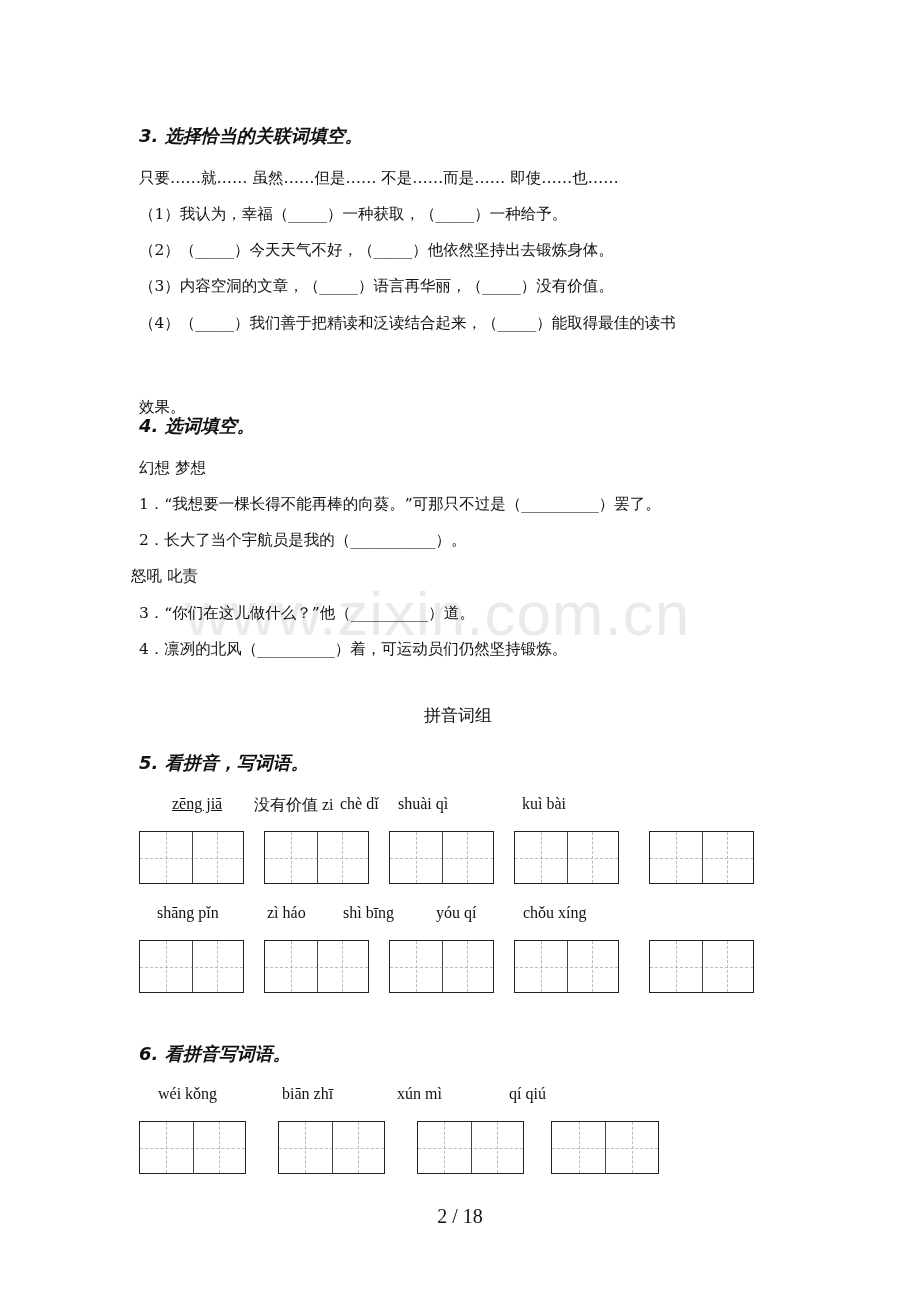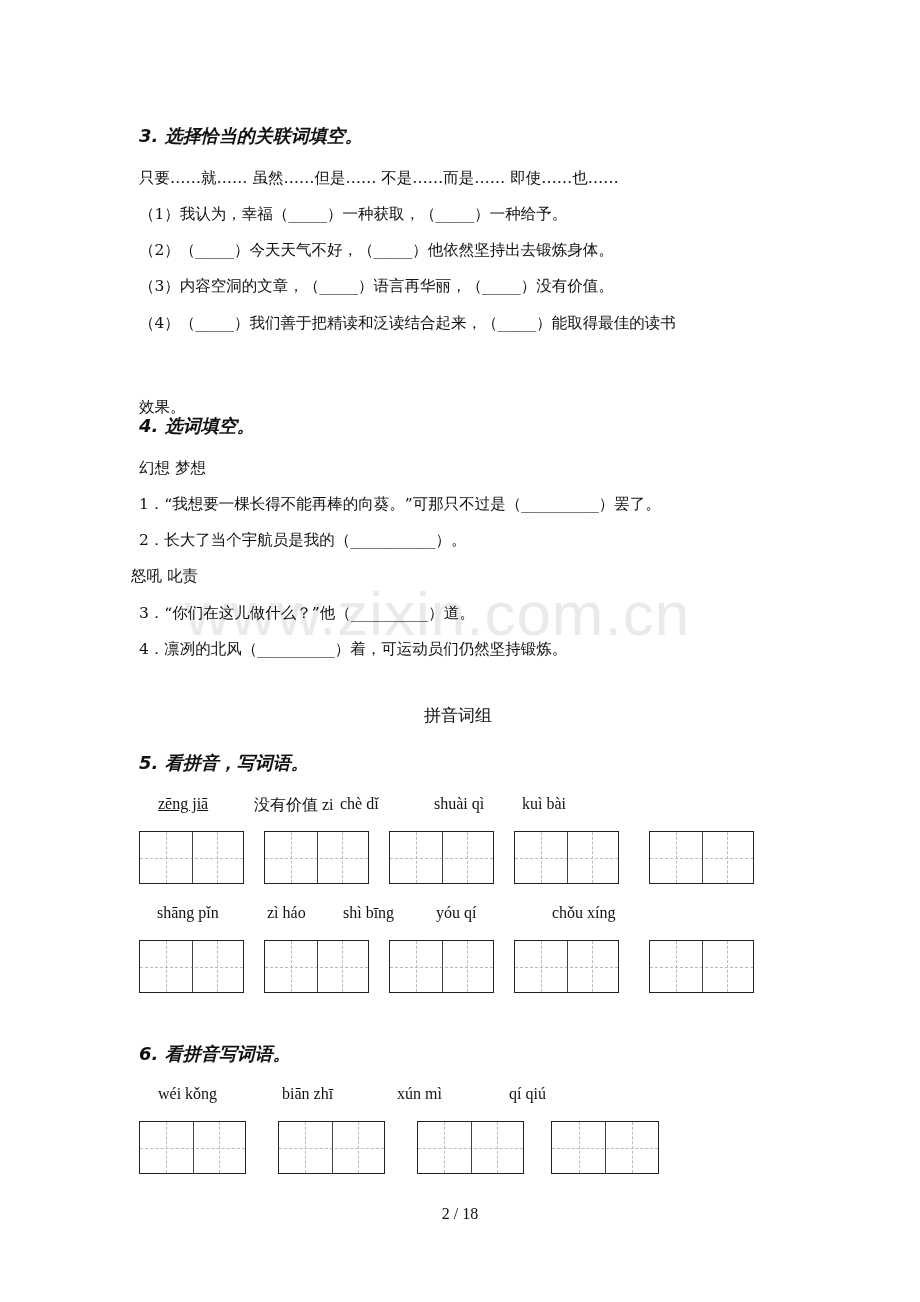--- a/index.html
+++ b/index.html
@@ -10,21 +10,21 @@
   .t { font-size:15.5px; }
   .py { font-family:"Liberation Serif","DejaVu Serif",serif; font-size:16px; }
   .center-title { font-family:"DejaVu Sans","Liberation Sans",sans-serif; font-size:17px; }
   .box { position:absolute; width:105px; height:53px; border:1.5px solid #222; box-sizing:border-box; background:#fff; }
   .box .mid { position:absolute; left:50%; top:0; bottom:0; border-left:1.5px solid #444; }
   .box .hd { position:absolute; left:0; right:0; top:50%; border-top:1px dashed #bbb; }
   .box .vd1 { position:absolute; left:25%; top:0; bottom:0; border-left:1px dashed #bbb; }
   .box .vd2 { position:absolute; left:75%; top:0; bottom:0; border-left:1px dashed #bbb; }
   .watermark { position:absolute; left:185px; top:578px; font-family:"Liberation Sans","DejaVu Sans",sans-serif;
                font-size:62px; color:rgba(180,180,180,0.28); letter-spacing:1px; pointer-events:none; }
-  .footer { font-family:"Liberation Serif",serif; font-size:16px; }
+  .footer { font-family:"Liberation Serif",serif; font-size:20px; }
 </style>
 </head>
 <body>
 
 <div class="watermark">www.zixin.com.cn</div>
 
 <div class="abs h" style="left:139px;top:124px;">3.  选择恰当的关联词填空。</div>
 <div class="abs t" style="left:139px;top:168px;">只要……就……    虽然……但是……    不是……而是……    即使……也……</div>
 <div class="abs t" style="left:139px;top:204px;">（1）我认为，幸福（_____）一种获取，（_____）一种给予。</div>
 <div class="abs t" style="left:139px;top:240px;">（2）（_____）今天天气不好，（_____）他依然坚持出去锻炼身体。</div>
@@ -37,24 +37,24 @@
 <div class="abs t" style="left:139px;top:494px;">1．“我想要一棵长得不能再棒的向葵。”可那只不过是（__________）罢了。</div>
 <div class="abs t" style="left:139px;top:530px;">2．长大了当个宇航员是我的（___________）。</div>
 <div class="abs t" style="left:131px;top:566px;">怒吼      叱责</div>
 <div class="abs t" style="left:139px;top:603px;">3．“你们在这儿做什么？”他（__________）道。</div>
 <div class="abs t" style="left:139px;top:639px;">4．凛冽的北风（__________）着，可运动员们仍然坚持锻炼。</div>
 
 <div class="abs center-title" style="left:0;width:916px;text-align:center;top:704px;">拼音词组</div>
 
 <div class="abs h" style="left:139px;top:751px;text-align:center;">5.  看拼音，写词语。</div>
 
-<div class="abs py" style="left:158px;top:795px;text-decoration:underline;">zēng jiā</div>
+<div class="abs py" style="left:172px;top:795px;text-decoration:underline;">zēng jiā</div>
 <div class="abs py" style="left:254px;top:795px;">没有价值 zi</div>
 <div class="abs py" style="left:340px;top:795px;">chè dǐ</div>
-<div class="abs py" style="left:434px;top:795px;">shuài qì</div>
+<div class="abs py" style="left:398px;top:795px;">shuài qì</div>
 <div class="abs py" style="left:522px;top:795px;text-align:center;">kuì bài</div>
 
 <div class="box" style="left:139px;top:831px;">
     <div class="vd1"></div>
     <div class="vd2"></div>
     <div class="hd"></div>
     <div class="mid"></div>
   </div>
 <div class="box" style="left:264px;top:831px;">
     <div class="vd1"></div>
@@ -78,21 +78,21 @@
     <div class="vd1"></div>
     <div class="vd2"></div>
     <div class="hd"></div>
     <div class="mid"></div>
   </div>
 
 <div class="abs py" style="left:157px;top:904px;">shāng pǐn</div>
 <div class="abs py" style="left:267px;top:904px;">zì háo</div>
 <div class="abs py" style="left:343px;top:904px;">shì bīng</div>
 <div class="abs py" style="left:436px;top:904px;">yóu qí</div>
-<div class="abs py" style="left:523px;top:904px;margin-left:29px;">chǒu xíng</div>
+<div class="abs py" style="left:523px;top:904px;">chǒu xíng</div>
 
 <div class="box" style="left:139px;top:940px;">
     <div class="vd1"></div>
     <div class="vd2"></div>
     <div class="hd"></div>
     <div class="mid"></div>
   </div>
 <div class="box" style="left:264px;top:940px;">
     <div class="vd1"></div>
     <div class="vd2"></div>

